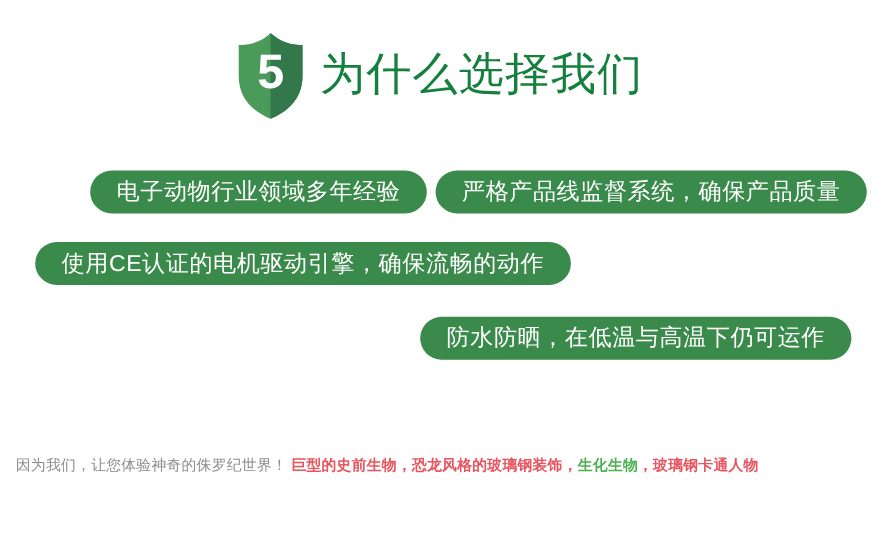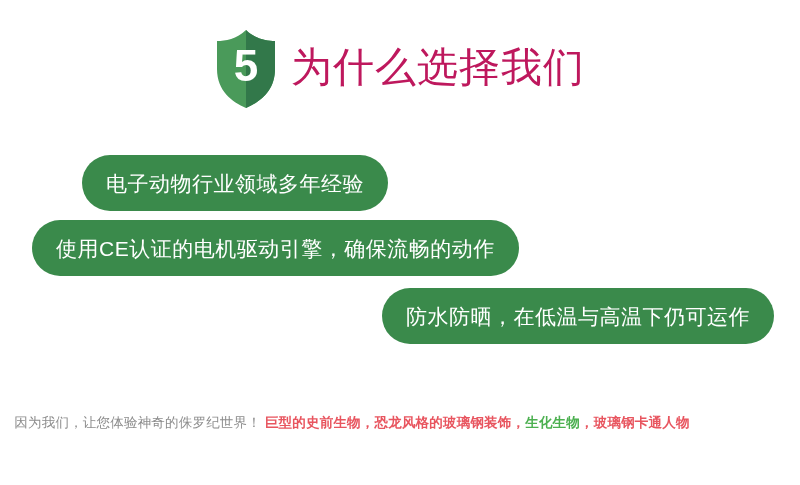--- a/index.html
+++ b/index.html
@@ -52,40 +52,40 @@
     justify-content: center;
     color: #ffffff;
     font-size: 44px;
     font-weight: bold;
     line-height: 1;
     padding-bottom: 6px;
     box-sizing: border-box;
     letter-spacing: 0;
   }
   .header-title {
-    color: #be185d;
+    color: #15803d;
     font-size: 41px;
     line-height: 1;
     letter-spacing: 1px;
     white-space: nowrap;
     padding-bottom: 4px;
   }
 
   
   .pill {
     position: absolute;
     background: #3a8a4b;
     color: #ffffff;
     border-radius: 40px;
     font-size: 21px;
     line-height: 1;
     white-space: nowrap;
     display: flex;
     align-items: center;
-    height: 56px;
+    height: 39px;
     padding: 0 24px;
     box-sizing: border-box;
     letter-spacing: 0.5px;
   }
   .pill-1 { left: 82px;  top: 155px; }
   .pill-2 { left: 396px; top: 155px; }
   .pill-3 { left: 32px;  top: 220px; }
   .pill-4 { left: 382px; top: 288px; }
   .pill-5 { left: 48px;  top: 344px; }
 
@@ -121,20 +121,21 @@
       <svg class="shield-svg" viewBox="0 0 62 80">
         <path d="M31 1 C22 10, 10 12, 2 12 L2 40 C2 62, 17 73, 31 79 C45 73, 60 62, 60 40 L60 12 C52 12, 40 10, 31 1 Z" fill="#4a9a5a"></path>
         <path d="M31 1 C40 10, 52 12, 60 12 L60 40 C60 62, 45 73, 31 79 Z" fill="#32784a"></path>
       </svg>
       <div class="shield-number">5</div>
     </div>
     <div class="header-title">为什么选择我们</div>
   </div>
 
   <div class="pill pill-1">电子动物行业领域多年经验</div>
+  <div class="pill pill-2">严格产品线监督系统，确保产品质量</div>
   <div class="pill pill-3">使用CE认证的电机驱动引擎，确保流畅的动作</div>
   <div class="pill pill-4">防水防晒，在低温与高温下仍可运作</div>
 
   <div class="footer">
     <span class="footer-line"><span>因为我们，让您体验神奇的侏罗纪世界！ </span><span class="hl-red">巨型的史前生物，恐龙风格的玻璃钢装饰，</span><span class="hl-green">生化生物</span><span class="hl-red">，玻璃钢卡通人物</span></span>
   </div>
 
 </div>
 
 </body></html>

